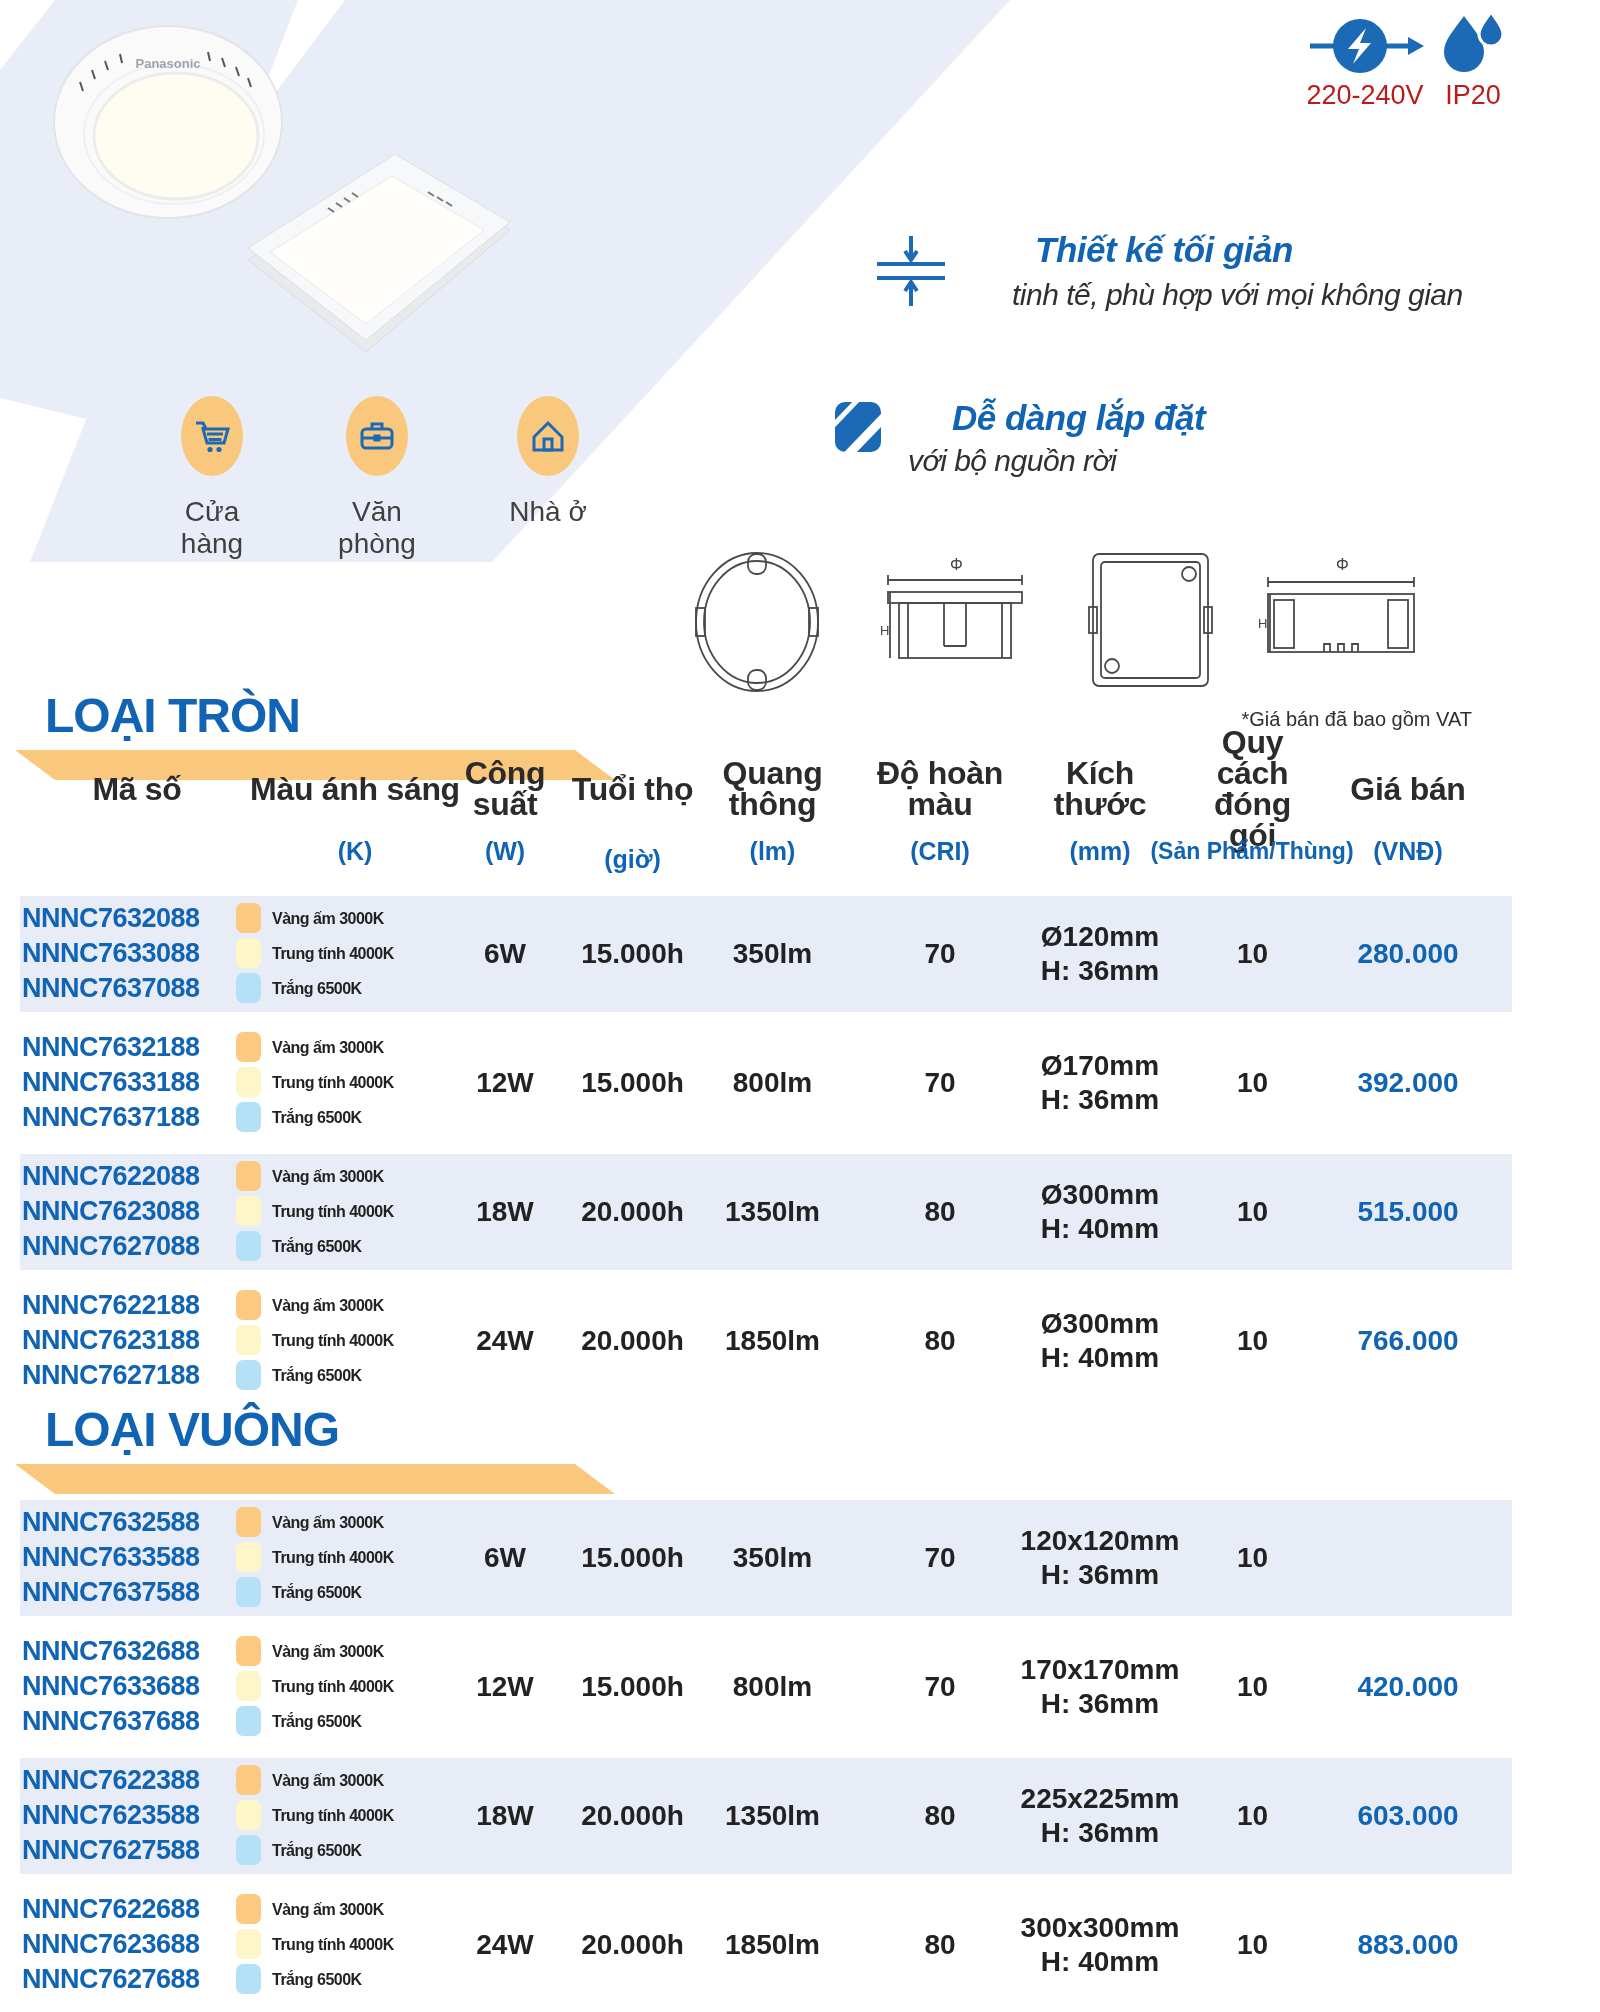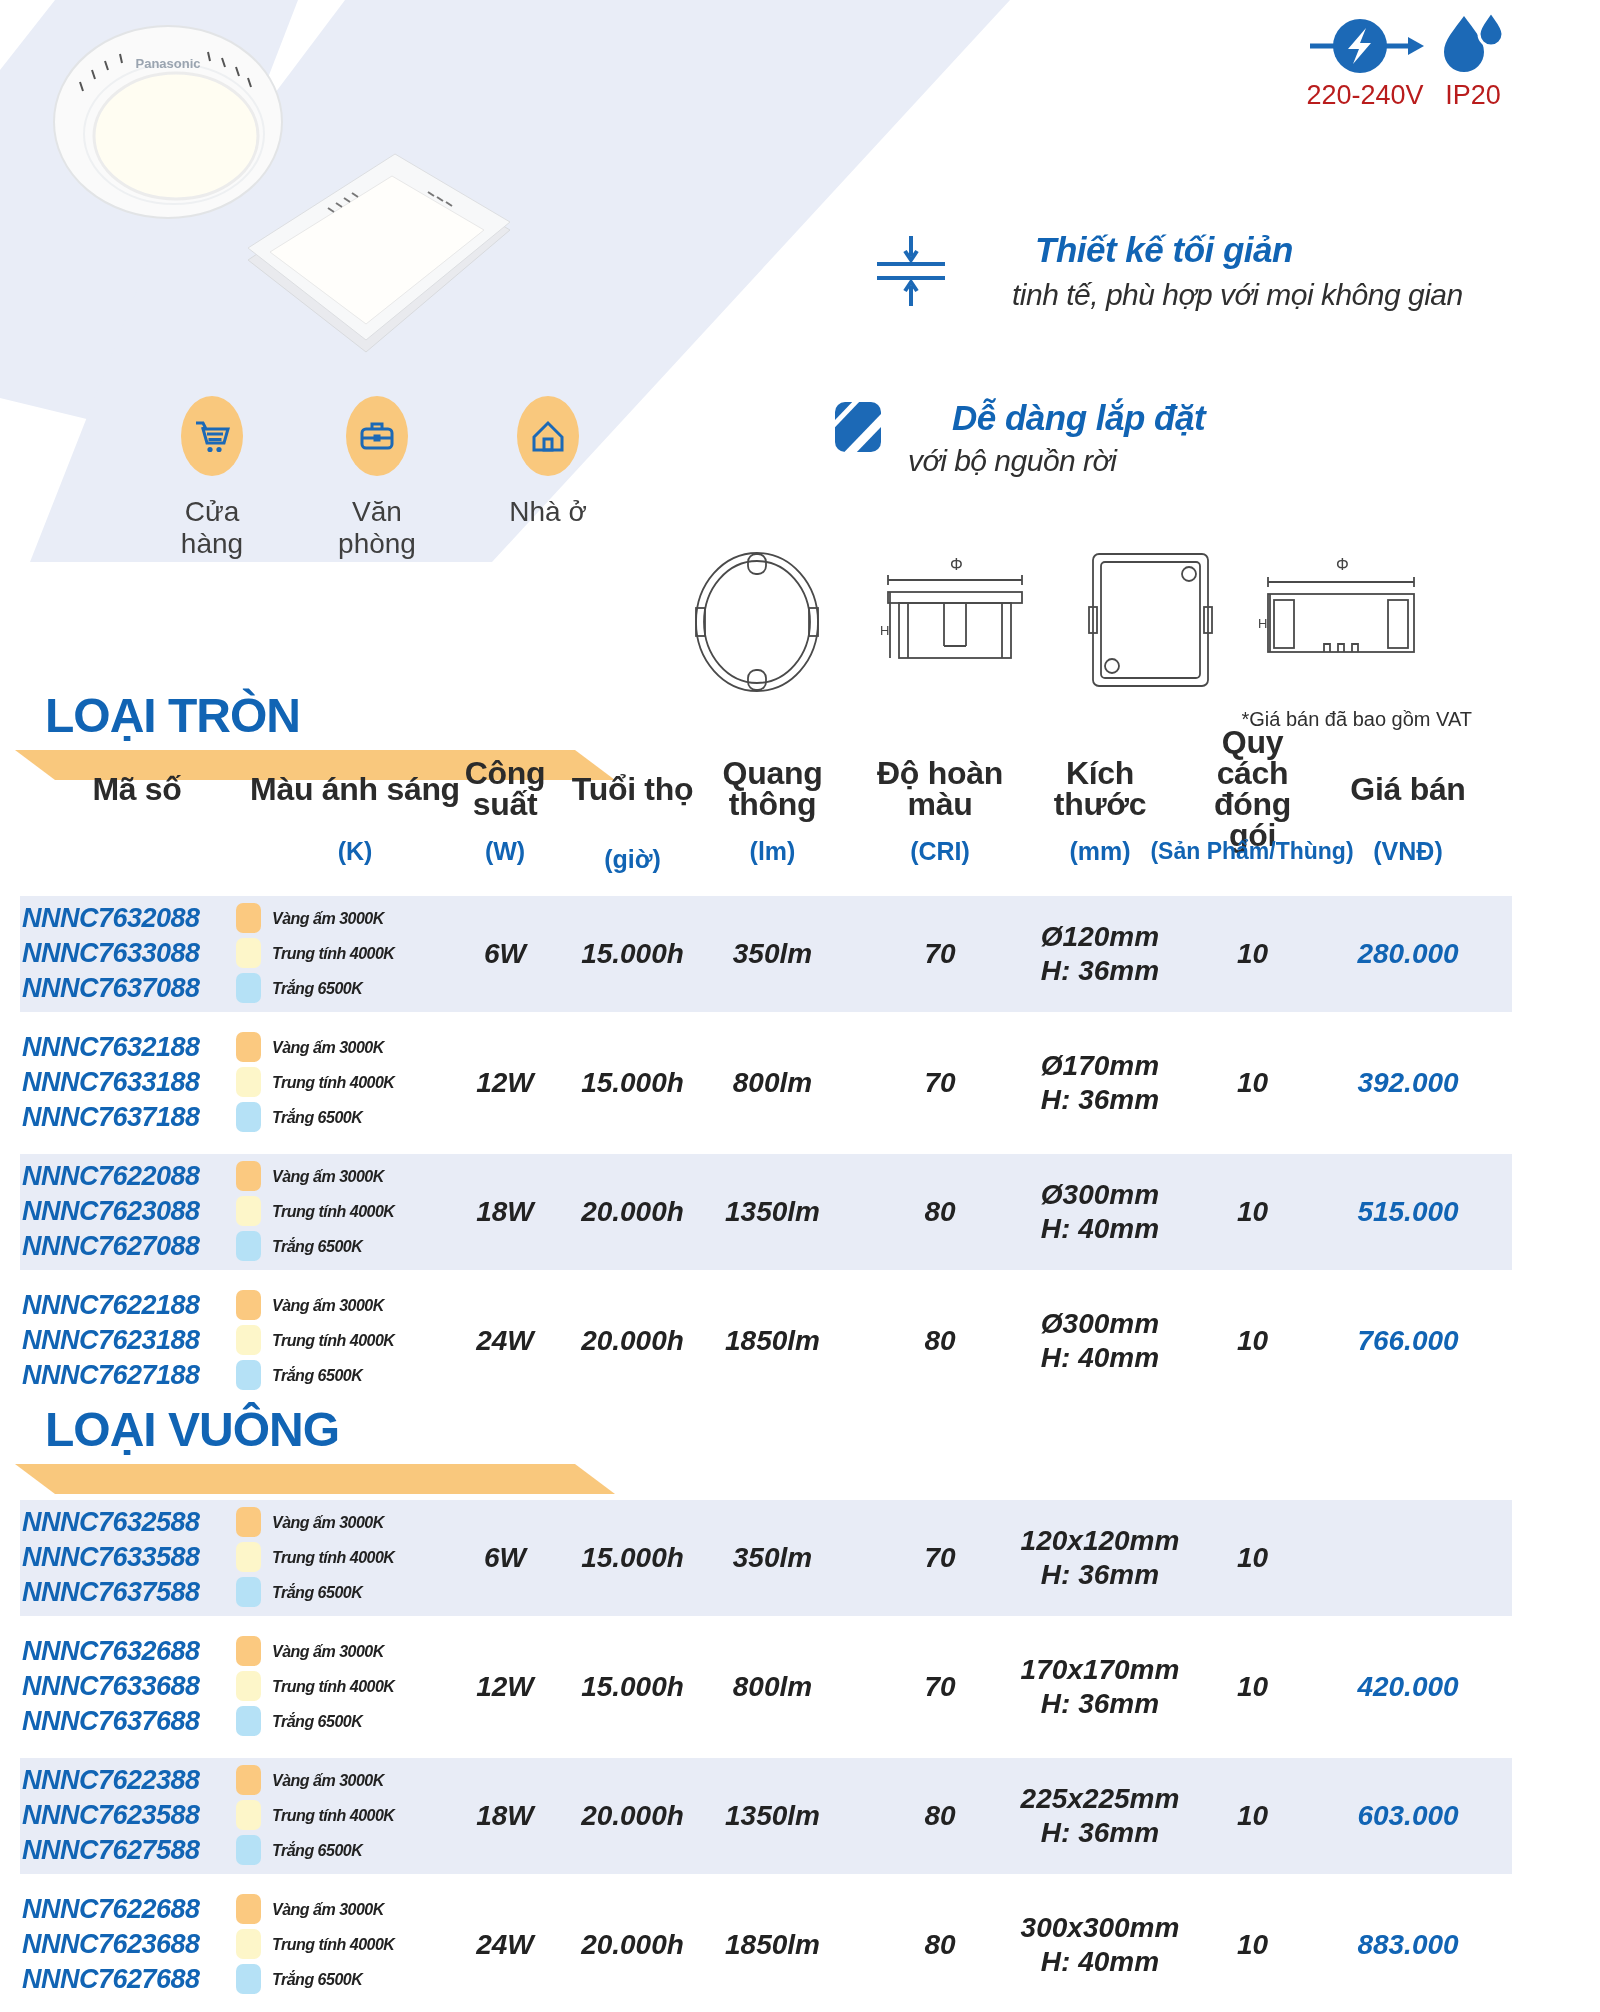--- a/index.html
+++ b/index.html
@@ -31,21 +31,21 @@
       text-align:center;font-size:32px;font-weight:bold;color:#2b2b2b;line-height:31px;letter-spacing:-0.3px;}
   .tu{position:absolute;top:82px;height:30px;display:flex;align-items:center;justify-content:center;
       text-align:center;font-size:25px;font-weight:bold;color:#1164b4;white-space:nowrap;}
   .p-code{left:22px;width:230px;}  .p-color{left:250px;width:210px;}
   .p-power{left:445px;width:120px;} .p-life{left:565px;width:135px;}
   .p-lumen{left:705px;width:135px;} .p-cri{left:870px;width:140px;}
   .p-size{left:1030px;width:140px;} .p-pack{left:1190px;width:125px;}
   .p-packu{left:1152px;width:200px;} .p-price{left:1330px;width:156px;}
   
   .rows{position:absolute;left:0;width:1600px;}
-  .trow{position:relative;height:116px;margin-bottom:13px;font-style:italic;}
+  .trow{position:relative;height:116px;margin-bottom:13px;}
   .trow.alt::before{content:'';position:absolute;left:20px;right:88px;top:0;bottom:0;background:#e8ecf6;}
   .cell{position:absolute;}
   .codes{left:22px;top:5px;width:212px;}
   .code{height:35px;line-height:35px;font-weight:bold;font-size:27px;color:#1164b4;letter-spacing:-0.5px;}
   .swatches{left:236px;top:7px;}
   .swatch{width:25px;height:30px;border-radius:7px;margin-bottom:5px;}
   .clabels{left:272px;top:5px;width:195px;}
   .clabel{height:35px;line-height:35px;font-size:16px;font-weight:bold;color:#222;letter-spacing:-0.5px;white-space:nowrap;}
   .val{font-size:28px;font-weight:bold;color:#222;display:flex;align-items:center;justify-content:center;height:116px;top:0;}
   .v-power{left:445px;width:120px;} .v-life{left:565px;width:135px;text-align:center;}

